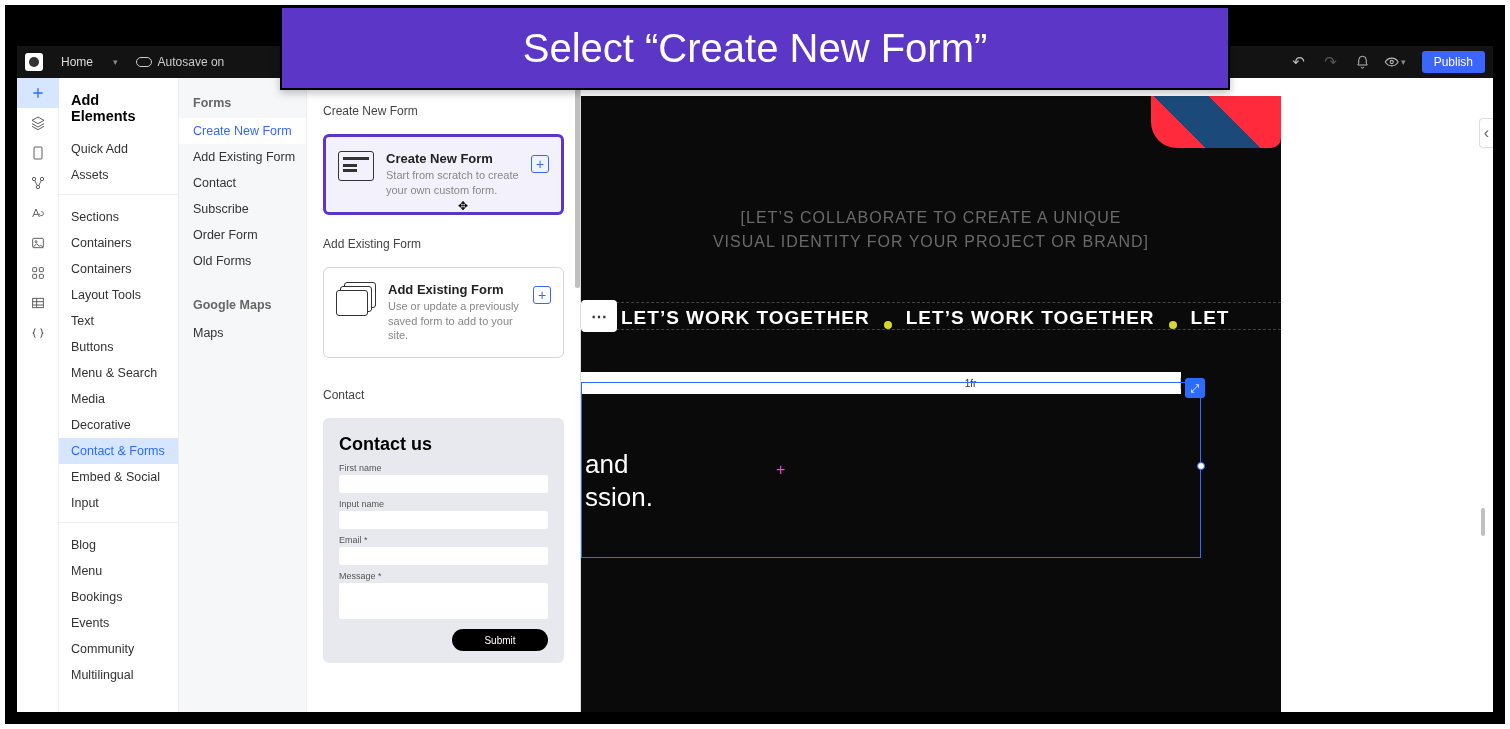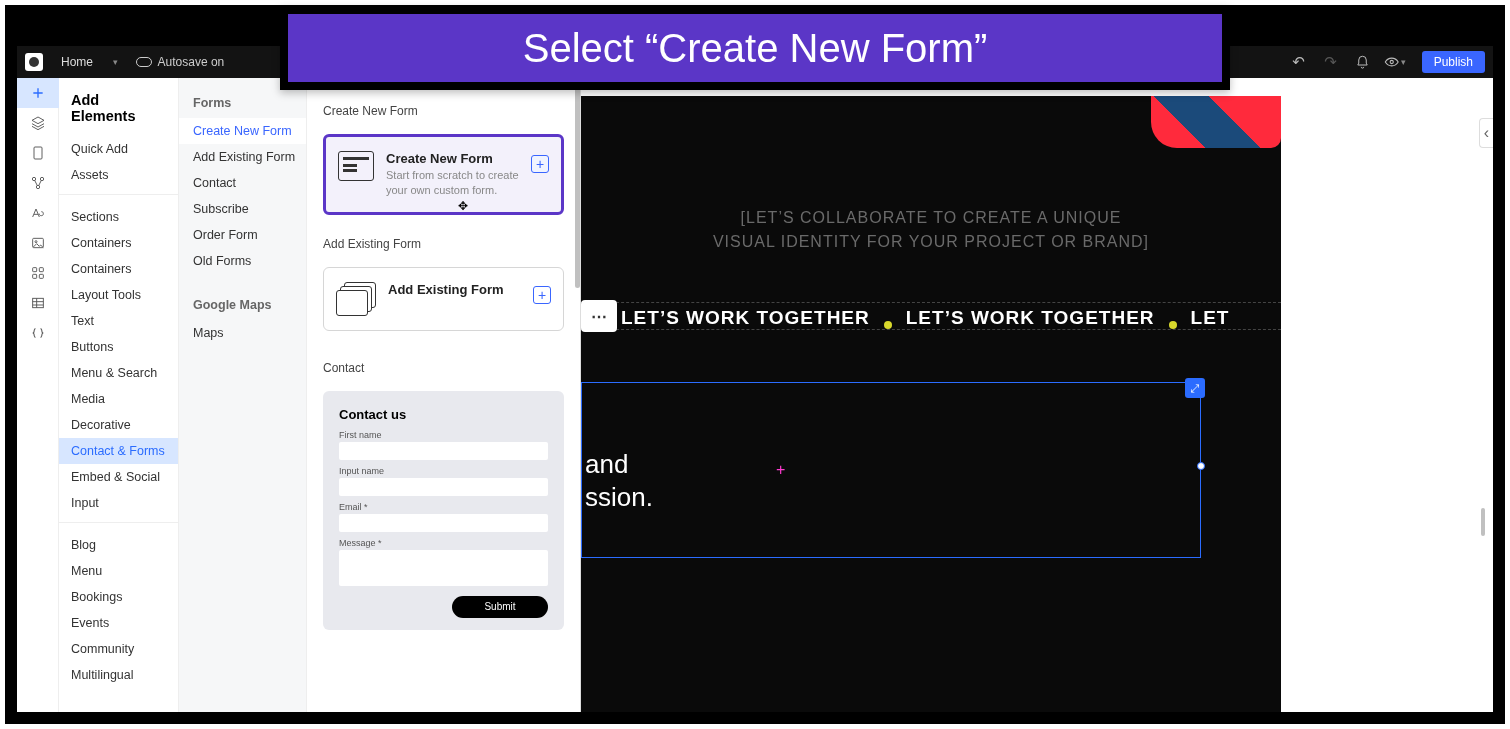--- a/index.html
+++ b/index.html
@@ -58,21 +58,21 @@
   .card-icon-stack .s3 { top:8px; left:0; }
   .card-body { flex:1; }
   .card-title { font-size:13px; font-weight:600; color:#222; margin-bottom:2px; }
   .card-desc { font-size:11px; color:#888; line-height:1.35; }
   .card-plus { width:18px; height:18px; border:1.4px solid #3a66ff; color:#3a66ff; border-radius:3px; display:flex; align-items:center; justify-content:center; font-size:14px; flex-shrink:0; margin-top:4px; }
   .card.highlight .card-plus { background:#f0f4ff; }
   .cursor-icon { position:absolute; left:132px; top:62px; font-size:12px; color:#000; pointer-events:none; }
 
   
   .contact-card { background:#e8e9ee; border-radius:6px; padding:16px 16px 12px; }
-  .contact-title { font-size:13px; font-weight:700; margin-bottom:8px; }
+  .contact-title { font-size:18px; font-weight:700; margin-bottom:8px; }
   .cf-label { font-size:9px; color:#555; margin-top:6px; margin-bottom:2px; }
   .cf-input { width:100%; height:18px; background:#fff; border-radius:2px; }
   .cf-textarea { width:100%; height:36px; background:#fff; border-radius:2px; }
   .cf-submit { margin-top:10px; margin-left:auto; width:96px; height:22px; background:#000; color:#fff; font-size:10px; border-radius:12px; display:flex; align-items:center; justify-content:center; cursor:pointer; }
 
   
   .canvas-wrap { flex:1; background:#fff; position:relative; overflow:hidden; }
   .canvas { position:absolute; left:0; top:18px; width:700px; height:100%; background:#0a0a0a; color:#fff; }
   .img-strip { position:absolute; right:0; top:0; width:130px; height:52px; background:linear-gradient(45deg,#ff2a3c 30%,#1b4a7a 30%,#1b4a7a 60%,#ff2a3c 60%); border-bottom-left-radius:26px; border-bottom-right-radius:10px; }
   .hero-text { position:absolute; top:110px; left:20px; right:20px; text-align:center; font-size:16px; letter-spacing:1px; color:#6a6a6a; line-height:1.5; }
@@ -85,21 +85,21 @@
   .sel-resize { position:absolute; top:282px; left:604px; width:20px; height:20px; background:#2b6cff; border-radius:3px; color:#fff; display:flex; align-items:center; justify-content:center; font-size:11px; }
   .sel-handle-r { position:absolute; top:366px; left:616px; width:8px; height:8px; background:#fff; border:1.5px solid #2b6cff; border-radius:50%; }
   .plus-center { position:absolute; top:365px; left:195px; color:#ff3cd0; font-size:16px; }
   .body-text { position:absolute; top:352px; left:4px; font-size:26px; color:#fff; line-height:1.25; }
 
   
   .right-collapse { position:absolute; right:0; top:72px; width:14px; height:30px; background:#fff; border:1px solid #ddd; border-right:none; border-radius:4px 0 0 4px; display:flex; align-items:center; justify-content:center; color:#666; cursor:pointer; }
   .right-scroll-ind { position:absolute; right:8px; top:430px; width:4px; height:28px; background:#c0c0c0; border-radius:2px; }
 
   
-  .tutorial { position:absolute; left:280px; top:6px; width:950px; height:84px; background:#5b36c7; border:8px solid #000000; box-shadow:0 3px 8px rgba(0,0,0,.25); display:flex; align-items:center; justify-content:center; color:#fff; font-size:40px; font-family: Georgia, 'Times New Roman', serif; z-index:50; }
+  .tutorial { position:absolute; left:280px; top:6px; width:950px; height:84px; background:#5b36c7; border:2px solid #000000; box-shadow:0 3px 8px rgba(0,0,0,.25); display:flex; align-items:center; justify-content:center; color:#fff; font-size:40px; font-family: Georgia, 'Times New Roman', serif; z-index:50; }
 </style>
 </head>
 <body>
 
 <div class="frame">
 <div class="app">
 
   <div class="topbar">
     <div class="logo">
           <div class="logo-inner"></div>
@@ -244,20 +244,21 @@
 
       <div class="sec-heading" style="margin-top:22px">Add Existing Form</div>
       <div class="card">
         <div class="card-icon-stack">
           <div class="s s1"></div>
               <div class="s s2"></div>
               <div class="s s3"></div>
         </div>
         <div class="card-body">
           <div class="card-title">Add Existing Form</div>
+          <div class="card-desc">Use or update a previously saved form to add to your site.</div>
         </div>
         <div class="card-plus">+</div>
       </div>
 
       <div class="sec-heading" style="margin-top:30px">Contact</div>
       <div class="contact-card">
         <div class="contact-title">Contact us</div>
         <div class="cf-label">First name</div>
         <div class="cf-input"></div>
         <div class="cf-label">Input name</div>
@@ -279,20 +280,24 @@
         </div>
         <div class="marquee">
           <span>LET’S WORK TOGETHER</span>
           <span class="dot"></span>
           <span>LET’S WORK TOGETHER</span>
           <span class="dot"></span>
           <span>LET</span>
         </div>
         <div class="marquee-handle">⋯</div>
 
+        <div class="ruler">
+          <div class="ruler-seg" style="flex:0 0 180px"></div>
+          <div class="ruler-seg">1fr</div>
+        </div>
         <div class="sel-box"></div>
         <div class="sel-resize">⤢</div>
         <div class="sel-handle-r"></div>
         <div class="plus-center">+</div>
         <div class="body-text">
           <div>and</div>
           <div>ssion.</div>
         </div>
       </div>
       <div class="right-scroll-ind"></div>

